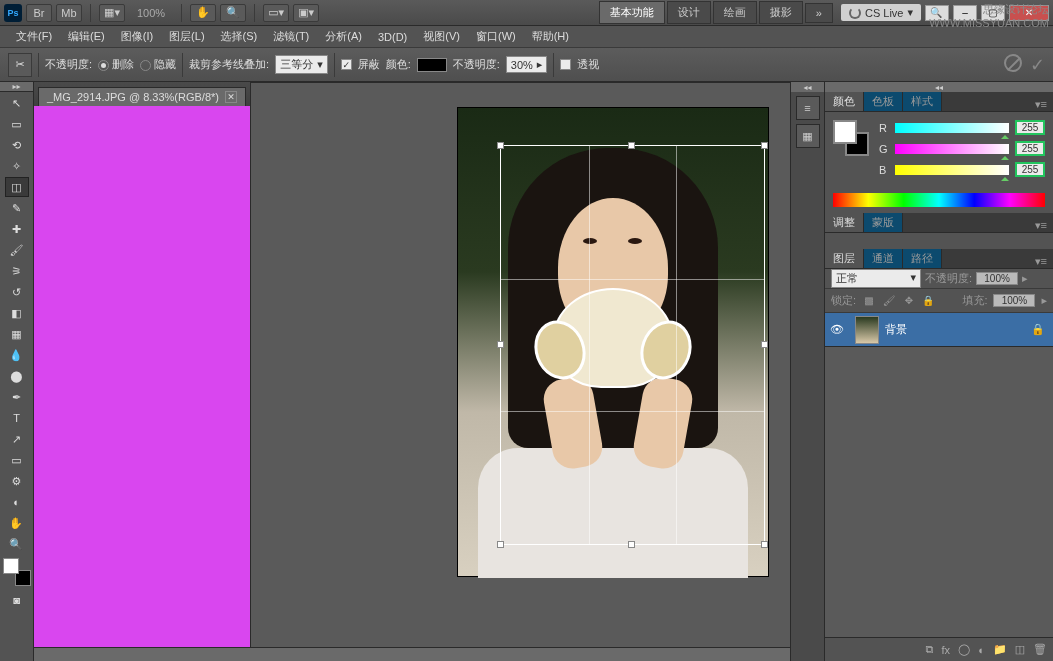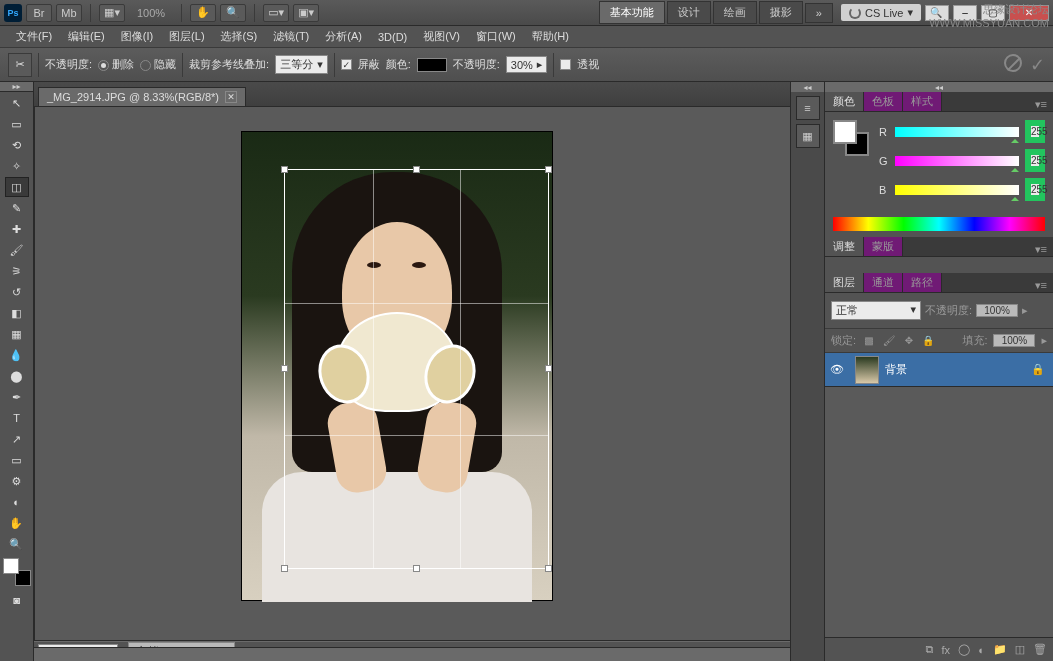--- a/index.html
+++ b/index.html
@@ -33,21 +33,21 @@
 .circle-icon.no::after { content:''; position:absolute; width:2px; height:18px; background:#888; left:7px; top:-1px; transform:rotate(45deg); }
 .check-icon { color: #888; font-size: 18px; }
 .main { display: flex; height: 579px; }
 .toolbar { width: 34px; background: #535353; border-right: 1px solid #2a2a2a; position: relative; }
 .toolbar-toggle { height: 10px; background: #6a6a6a; border-bottom: 1px solid #2a2a2a; display: flex; align-items: center; justify-content: center; color: #ccc; font-size: 8px; }
 .tool { width: 24px; height: 20px; margin: 1px auto; display: flex; align-items: center; justify-content: center; color: #ddd; border: 1px solid transparent; }
 .tool.active { background: #3a3a3a; border: 1px solid #222; }
 .fgbg { position: relative; width: 28px; height: 28px; margin: 4px auto; }
 .fg-sw { position: absolute; width: 16px; height: 16px; background: #fff; border: 1px solid #888; top: 0; left: 0; z-index: 2; }
 .bg-sw { position: absolute; width: 16px; height: 16px; background: #000; border: 1px solid #888; bottom: 0; right: 0; }
-.canvas-area { flex: 1; background: #d946ef; position: relative; display: flex; flex-direction: column; }
+.canvas-area { flex: 1; background: #d946ef; position: relative; display: flex; }
 .doc-tab-bar { height: 24px; background: linear-gradient(#4a4a4a,#3f3f3f); display: flex; align-items: flex-end; padding: 0 4px; }
 .doc-tab { background: #6a6a6a; color: #ddd; padding: 3px 8px; border: 1px solid #2a2a2a; border-bottom: none; display: flex; align-items: center; gap: 6px; }
 .doc-close { width: 12px; height: 12px; border: 1px solid #888; display: flex; align-items: center; justify-content: center; font-size: 9px; }
 .canvas-viewport { flex: 1; background: #5a5a5a; position: relative; overflow: hidden; border: 1px solid #2a2a2a; margin: 0 14px 0 0; }
 .image { position: absolute; left: 206px; top: 24px; width: 312px; height: 470px; background: linear-gradient(#1a2a15 0%, #2a3a20 35%, #c0b8a8 65%, #d8d0c0 100%); border: 1px solid #000; }
 
 .hair { position: absolute; top: 40px; left: 50px; width: 210px; height: 300px; background: #1a1410; border-radius: 100px 100px 20px 20px; }
 .face { position: absolute; top: 90px; left: 100px; width: 110px; height: 140px; background: #e8c8a8; border-radius: 50% 50% 45% 45%; }
 .eye { position: absolute; width: 14px; height: 6px; background: #2a1810; border-radius: 50%; }
 .eye.l { top: 130px; left: 125px; }
@@ -70,38 +70,38 @@
 .save-circle { width: 14px; height: 14px; border-radius: 50%; background: #9c9; }
 .statusbar { height: 20px; background: #535353; border-top: 1px solid #6a6a6a; display: flex; align-items: center; padding: 0 4px; color: #333; }
 .status-zoom { width: 80px; background: #ebebeb; border: 1px solid #888; padding: 1px 4px; }
 .status-doc { background: #bababa; padding: 1px 8px; border: 1px solid #888; margin-left: 4px; }
 .panel-dock { position: absolute; right: 0; top: 82px; bottom: 0; display: flex; }
 .dock-strip { width: 34px; background: #4a4a4a; border-left: 1px solid #2a2a2a; }
 .dock-toggle { height: 10px; background: #6a6a6a; display:flex; align-items:center; justify-content:center; color:#ccc; font-size:8px; }
 .dock-icon { width: 24px; height: 24px; margin: 4px auto; background: #5a5a5a; border: 1px solid #2a2a2a; display:flex; align-items:center; justify-content:center; color:#ccc; }
 .panels { width: 229px; background: #535353; border-left: 1px solid #2a2a2a; display: flex; flex-direction: column; }
 .panel-tabs { height: 20px; background: #3a3a3a; display: flex; align-items: flex-end; border-bottom: 1px solid #2a2a2a; }
-.panel-tab { padding: 2px 8px; color: #999; background: #701a75; border-right: 1px solid #2a2a2a; }
+.panel-tab { padding: 2px 8px; color: #999; background: #0c4a6e; border-right: 1px solid #2a2a2a; }
 .panel-tab.active { background: #535353; color: #ddd; }
 .panel-menu { margin-left: auto; padding: 0 6px; color: #999; }
 .color-panel { padding: 8px; display: flex; gap: 10px; }
 .fgbg-big { position: relative; width: 36px; height: 36px; }
 .fgbg-big .fg { position: absolute; width: 24px; height: 24px; background: #fff; border: 2px solid #888; top: 0; left: 0; z-index: 2; }
 .fgbg-big .bg { position: absolute; width: 24px; height: 24px; background: #000; border: 2px solid #888; bottom: 0; right: 0; }
 .sliders { flex: 1; }
 .slider-row { display: flex; align-items: center; gap: 6px; margin-bottom: 6px; }
 .slider-label { width: 10px; color: #ddd; }
 .slider-track { flex: 1; height: 10px; position: relative; }
 .slider-r { background: linear-gradient(to right, #0ff, #fff); }
 .slider-g { background: linear-gradient(to right, #f0f, #fff); }
 .slider-b { background: linear-gradient(to right, #ff0, #fff); }
 .slider-thumb { position: absolute; right: 0; top: 8px; width: 0; height: 0; border: 4px solid transparent; border-bottom-color: #6c6; }
-.slider-val { width: 20px; background: #ebebeb; border: 6px solid #22c55e; text-align: center; color: #333; font-size: 10px; }
+.slider-val { width: 30px; background: #ebebeb; border: 2px solid #22c55e; text-align: center; color: #333; font-size: 10px; }
 .spectrum { height: 14px; margin: 2px 8px 6px; background: linear-gradient(to right, #f00, #ff0, #0f0, #0ff, #00f, #f0f, #f00); }
-.layers-opts { padding: 8px 6px; display: flex; align-items: center; gap: 4px; color: #999; border-bottom: 1px solid #3a3a3a; }
+.layers-opts { padding: 0 6px; display: flex; align-items: center; gap: 4px; color: #999; border-bottom: 1px solid #3a3a3a; }
 .blend-select { background: #ebebeb; border: 1px solid #888; padding: 1px 4px; color: #333; flex: 0 0 90px; display: flex; justify-content: space-between; }
 .opacity-input { background: #bababa; border: 1px solid #888; width: 42px; text-align: center; color: #333; font-size: 10px; }
 .lock-row { padding: 4px 6px; display: flex; align-items: center; gap: 6px; color: #999; border-bottom: 1px solid #3a3a3a; }
 .lock-icon { width: 14px; height: 14px; display: flex; align-items: center; justify-content: center; font-size: 10px; }
 .layer-list { flex: 1; background: #5a5a5a; }
 .layer-item { display: flex; align-items: center; height: 34px; background: #3b6ea5; color: #fff; border-bottom: 1px solid #2a2a2a; }
 .layer-eye { width: 24px; display: flex; justify-content: center; }
 .layer-thumb { width: 24px; height: 28px; background: linear-gradient(#2a3a20, #d8c8a8); border: 1px solid #888; margin: 0 6px; }
 .layer-name { flex: 1; }
 .layer-lock { padding-right: 8px; }

